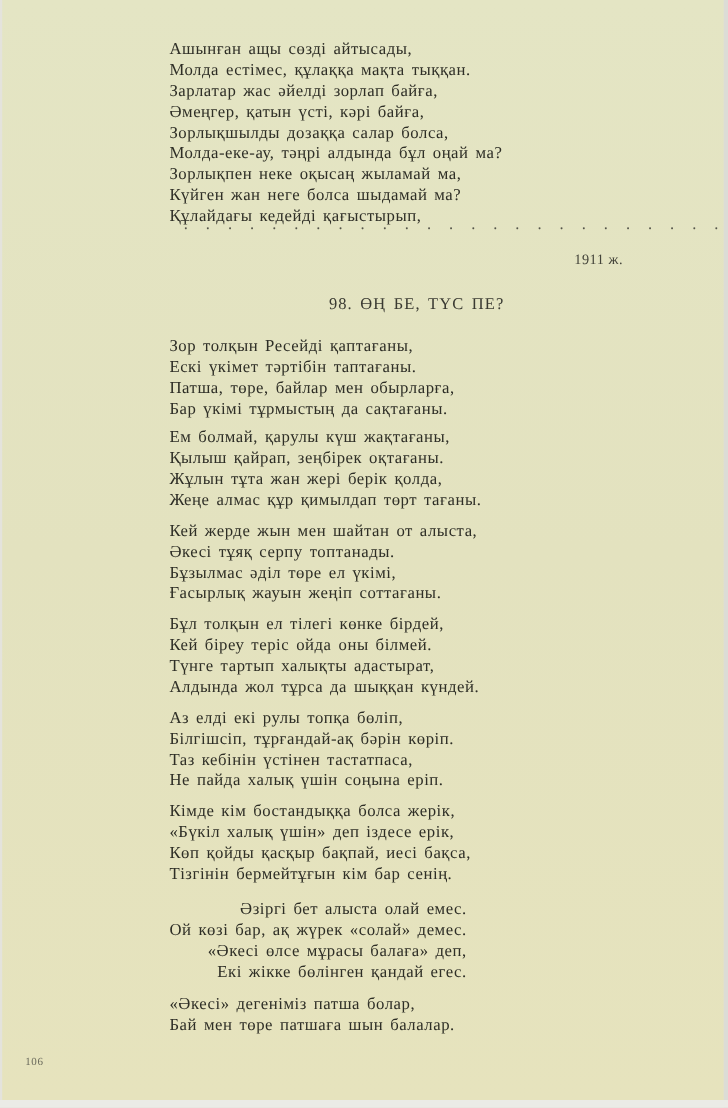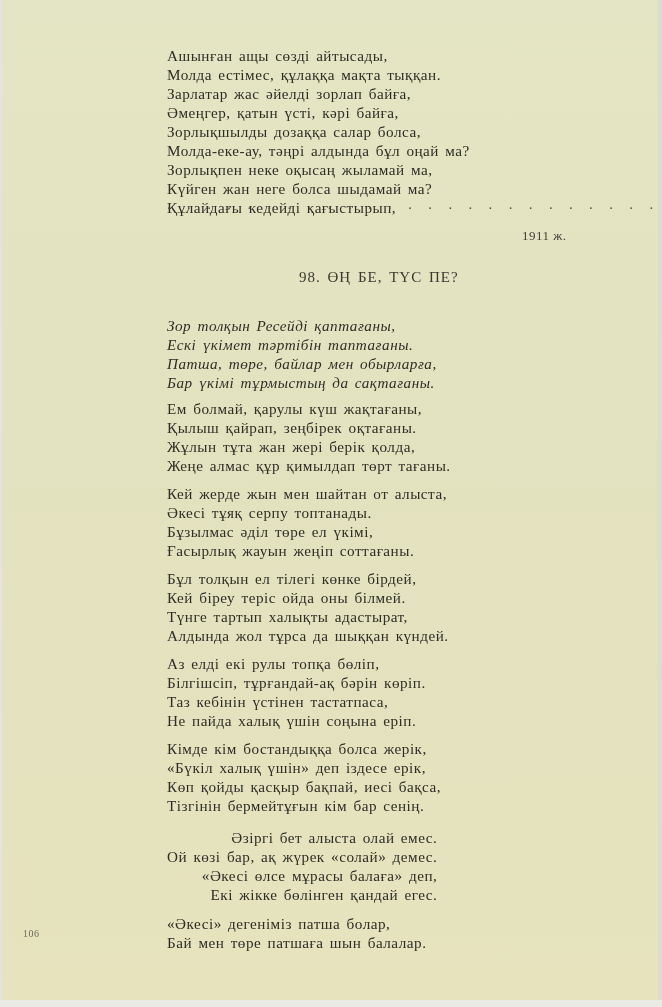--- a/index.html
+++ b/index.html
@@ -34,26 +34,25 @@
     .edge-bottom {
       position: absolute;
       left: 0;
       bottom: 0;
       width: 662px;
       height: 7px;
       background: #ebebe6;
     }
     .block {
       position: absolute;
-      left: 165px;
+      left: 152px;
       color: #2e2e26;
       font-size: 15.2px;
       letter-spacing: 0.5px;
       word-spacing: 2px;
-      margin-top: 11px;
     }
     .line {
       height: 19px;
       line-height: 19px;
       white-space: nowrap;
     }
     .dots {
       position: absolute;
       left: 165px;
       top: 196px;
@@ -76,21 +75,21 @@
       top: 269px;
       font-size: 15px;
       color: #3a3a32;
       letter-spacing: 1px;
       word-spacing: 2px;
       margin-left: 40px;
     }
     .page-number {
       position: absolute;
       left: 21px;
-      top: 928px;
+      top: 960px;
       font-size: 10px;
       color: #6a6a5c;
       letter-spacing: 0.5px;
     }
   </style>
 </head>
 <body>
 
 <div class="page">
 
@@ -105,21 +104,21 @@
     <div class="line">Күйген жан неге болса шыдамай ма?</div>
     <div class="line">Құлайдағы кедейді қағыстырып,</div>
   </div>
 
   <div class="dots">. . . . . . . . . . . . . . . . . . . . . . . . . .</div>
 
   <div class="date">1911 ж.</div>
 
   <div class="title">98. ӨҢ БЕ, ТҮС ПЕ?</div>
 
-  <div class="block" style="top:305px;font-style:italic;">
+  <div class="block" style="top:305px;">
     <div class="line">Зор толқын Ресейді қаптағаны,</div>
     <div class="line">Ескі үкімет тәртібін таптағаны.</div>
     <div class="line">Патша, төре, байлар мен обырларға,</div>
     <div class="line">Бар үкімі тұрмыстың да сақтағаны.</div>
   </div>
 
   <div class="block" style="top:388px;">
     <div class="line">Ем болмай, қарулы күш жақтағаны,</div>
     <div class="line">Қылыш қайрап, зеңбірек оқтағаны.</div>
     <div class="line">Жұлын тұта жан жері берік қолда,</div>

